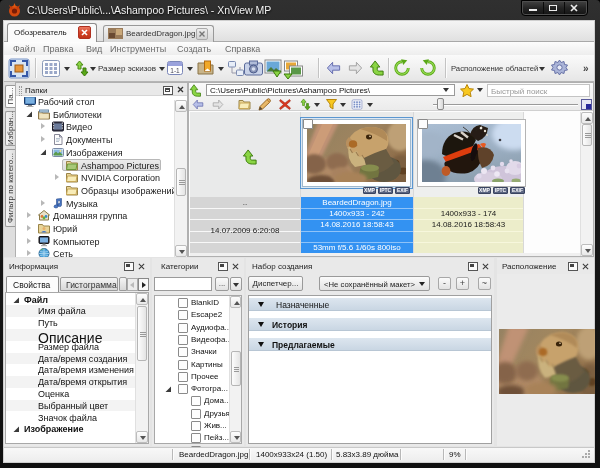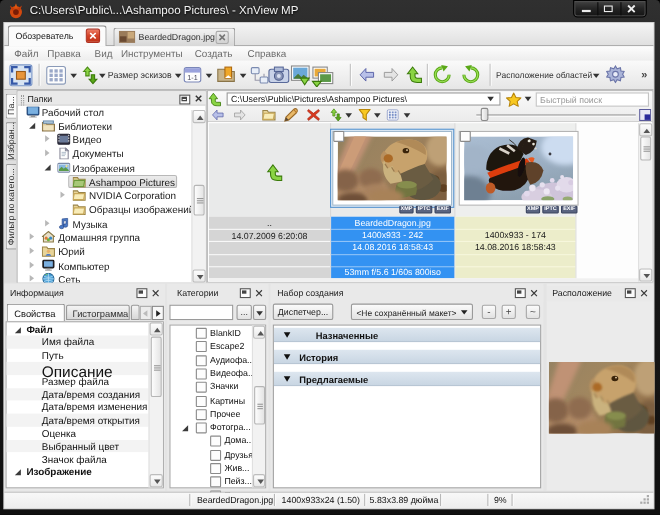--- a/index.html
+++ b/index.html
@@ -470,21 +470,21 @@
   <div class="chk" style="left:418px;top:119px"></div>
   <div class="ab" style="left:478px;top:187px;width:13px;height:7px;background:#5a6480;border:1px solid #3a4460;border-radius:1px;color:#fff;font-size:5px;font-weight:bold;text-align:center;line-height:5px">XMP</div>
   <div class="ab" style="left:493px;top:187px;width:15px;height:7px;background:#5a6480;border:1px solid #3a4460;border-radius:1px;color:#fff;font-size:5px;font-weight:bold;text-align:center;line-height:5px">IPTC</div>
   <div class="ab" style="left:510px;top:187px;width:15px;height:7px;background:#5a6480;border:1px solid #3a4460;border-radius:1px;color:#fff;font-size:5px;font-weight:bold;text-align:center;line-height:5px">EXIF</div>
   <div class="ab" style="left:190px;top:197px;width:110px;height:56px;background:#d5d5d5"></div>
   <div class="ab" style="left:190px;top:208.2px;width:110px;height:1px;background:#f8f8f8"></div>
   <div class="ab" style="left:190px;top:219.4px;width:110px;height:1px;background:#f8f8f8"></div>
   <div class="ab" style="left:190px;top:230.6px;width:110px;height:1px;background:#f8f8f8"></div>
   <div class="ab" style="left:190px;top:241.8px;width:110px;height:1px;background:#f8f8f8"></div>
   <div class="band" style="left:190px;top:197.0px;width:110px;color:#1a1a1a">..</div>
-  <div class="band" style="left:190px;top:209px;width:110px;color:#1a1a1a">14.07.2009 6:20:08</div>
+  <div class="band" style="left:190px;top:225px;width:110px;color:#1a1a1a">14.07.2009 6:20:08</div>
   <div class="ab" style="left:301px;top:197px;width:112px;height:56px;background:#3392f2"></div>
   <div class="ab" style="left:301px;top:208.2px;width:112px;height:1px;background:rgba(255,255,255,0.45)"></div>
   <div class="ab" style="left:301px;top:219.4px;width:112px;height:1px;background:rgba(255,255,255,0.45)"></div>
   <div class="ab" style="left:301px;top:230.6px;width:112px;height:1px;background:rgba(255,255,255,0.45)"></div>
   <div class="ab" style="left:301px;top:241.8px;width:112px;height:1px;background:rgba(255,255,255,0.45)"></div>
   <div class="band" style="left:301px;top:197.0px;width:112px;color:#fff">BeardedDragon.jpg</div>
   <div class="band" style="left:301px;top:208.2px;width:112px;color:#fff">1400x933 - 242</div>
   <div class="band" style="left:301px;top:219.4px;width:112px;color:#fff">14.08.2016 18:58:43</div>
   <div class="band" style="left:301px;top:241.8px;width:112px;color:#fff">53mm f/5.6 1/60s 800iso</div>
   <div class="ab" style="left:414px;top:197px;width:109px;height:56px;background:#ecedca"></div>
@@ -628,21 +628,21 @@
   <div class="ab" style="left:319px;top:276px;width:111px;height:15px;background:linear-gradient(180deg,#fbfbfb,#e2e2e2);border:1px solid #9a9a9a;border-radius:2px"></div>
   <div class="ab txt" style="left:324px;top:280px;font-size:7.7px;color:#222">&lt;Не сохранённый макет&gt;</div>
 
   <div class="ab" style="left:419px;top:281.5px;width:0;height:0;border-left:3.5px solid transparent;border-right:3.5px solid transparent;border-top:4.5px solid #222"></div>
   <div class="ab" style="left:438px;top:277px;width:13px;height:13px;background:linear-gradient(180deg,#fbfbfb,#e2e2e2);border:1px solid #a8a8a8;border-radius:2px;font-size:9px;text-align:center;line-height:11px;color:#444">-</div>
   <div class="ab" style="left:456px;top:277px;width:13px;height:13px;background:linear-gradient(180deg,#fbfbfb,#e2e2e2);border:1px solid #a8a8a8;border-radius:2px;font-size:9px;text-align:center;line-height:11px;color:#444">+</div>
   <div class="ab" style="left:478px;top:277px;width:13px;height:13px;background:linear-gradient(180deg,#fbfbfb,#e2e2e2);border:1px solid #a8a8a8;border-radius:2px;font-size:9px;text-align:center;line-height:11px;color:#444">~</div>
   <div class="ab" style="left:248px;top:295px;width:244px;height:149px;background:#fff;border:1px solid #a0a0a0"></div>
   <div class="ab" style="left:249px;top:298px;width:242px;height:13px;background:linear-gradient(180deg,#dde6ef,#c9d6e3);border-bottom:1px solid #b8c6d4"></div>
   <div class="ab" style="left:258px;top:302px;width:0;height:0;border-left:3.5px solid transparent;border-right:3.5px solid transparent;border-top:5px solid #111"></div>
-  <div class="ab txt" style="left:287px;top:300px;font-size:8.5px;font-weight:bold;color:#111">Назначенные</div>
+  <div class="ab txt" style="left:276px;top:300px;font-size:8.5px;font-weight:normal;color:#111">Назначенные</div>
   <div class="ab" style="left:249px;top:318px;width:242px;height:13px;background:linear-gradient(180deg,#dde6ef,#c9d6e3);border-bottom:1px solid #b8c6d4"></div>
   <div class="ab" style="left:258px;top:322px;width:0;height:0;border-left:3.5px solid transparent;border-right:3.5px solid transparent;border-top:5px solid #111"></div>
   <div class="ab txt" style="left:272px;top:320px;font-size:8.5px;font-weight:bold;color:#111">История</div>
   <div class="ab" style="left:249px;top:338px;width:242px;height:13px;background:linear-gradient(180deg,#dde6ef,#c9d6e3);border-bottom:1px solid #b8c6d4"></div>
   <div class="ab" style="left:258px;top:342px;width:0;height:0;border-left:3.5px solid transparent;border-right:3.5px solid transparent;border-top:5px solid #111"></div>
   <div class="ab txt" style="left:272px;top:340px;font-size:8.5px;font-weight:bold;color:#111">Предлагаемые</div>
   <div class="ab" style="left:497px;top:258px;width:97px;height:188px;background:#ebebeb"></div>
   <div class="ab" style="left:497px;top:260px;width:97px;height:14px;background:#e9e9e9"></div>
     <div class="ab txt" style="left:502px;top:262px;font-size:8px;color:#222">Расположение</div>
     <div class="ab" style="left:568px;top:262px;width:10px;height:9px;border:1px solid #555;background:#fbfbfb">

